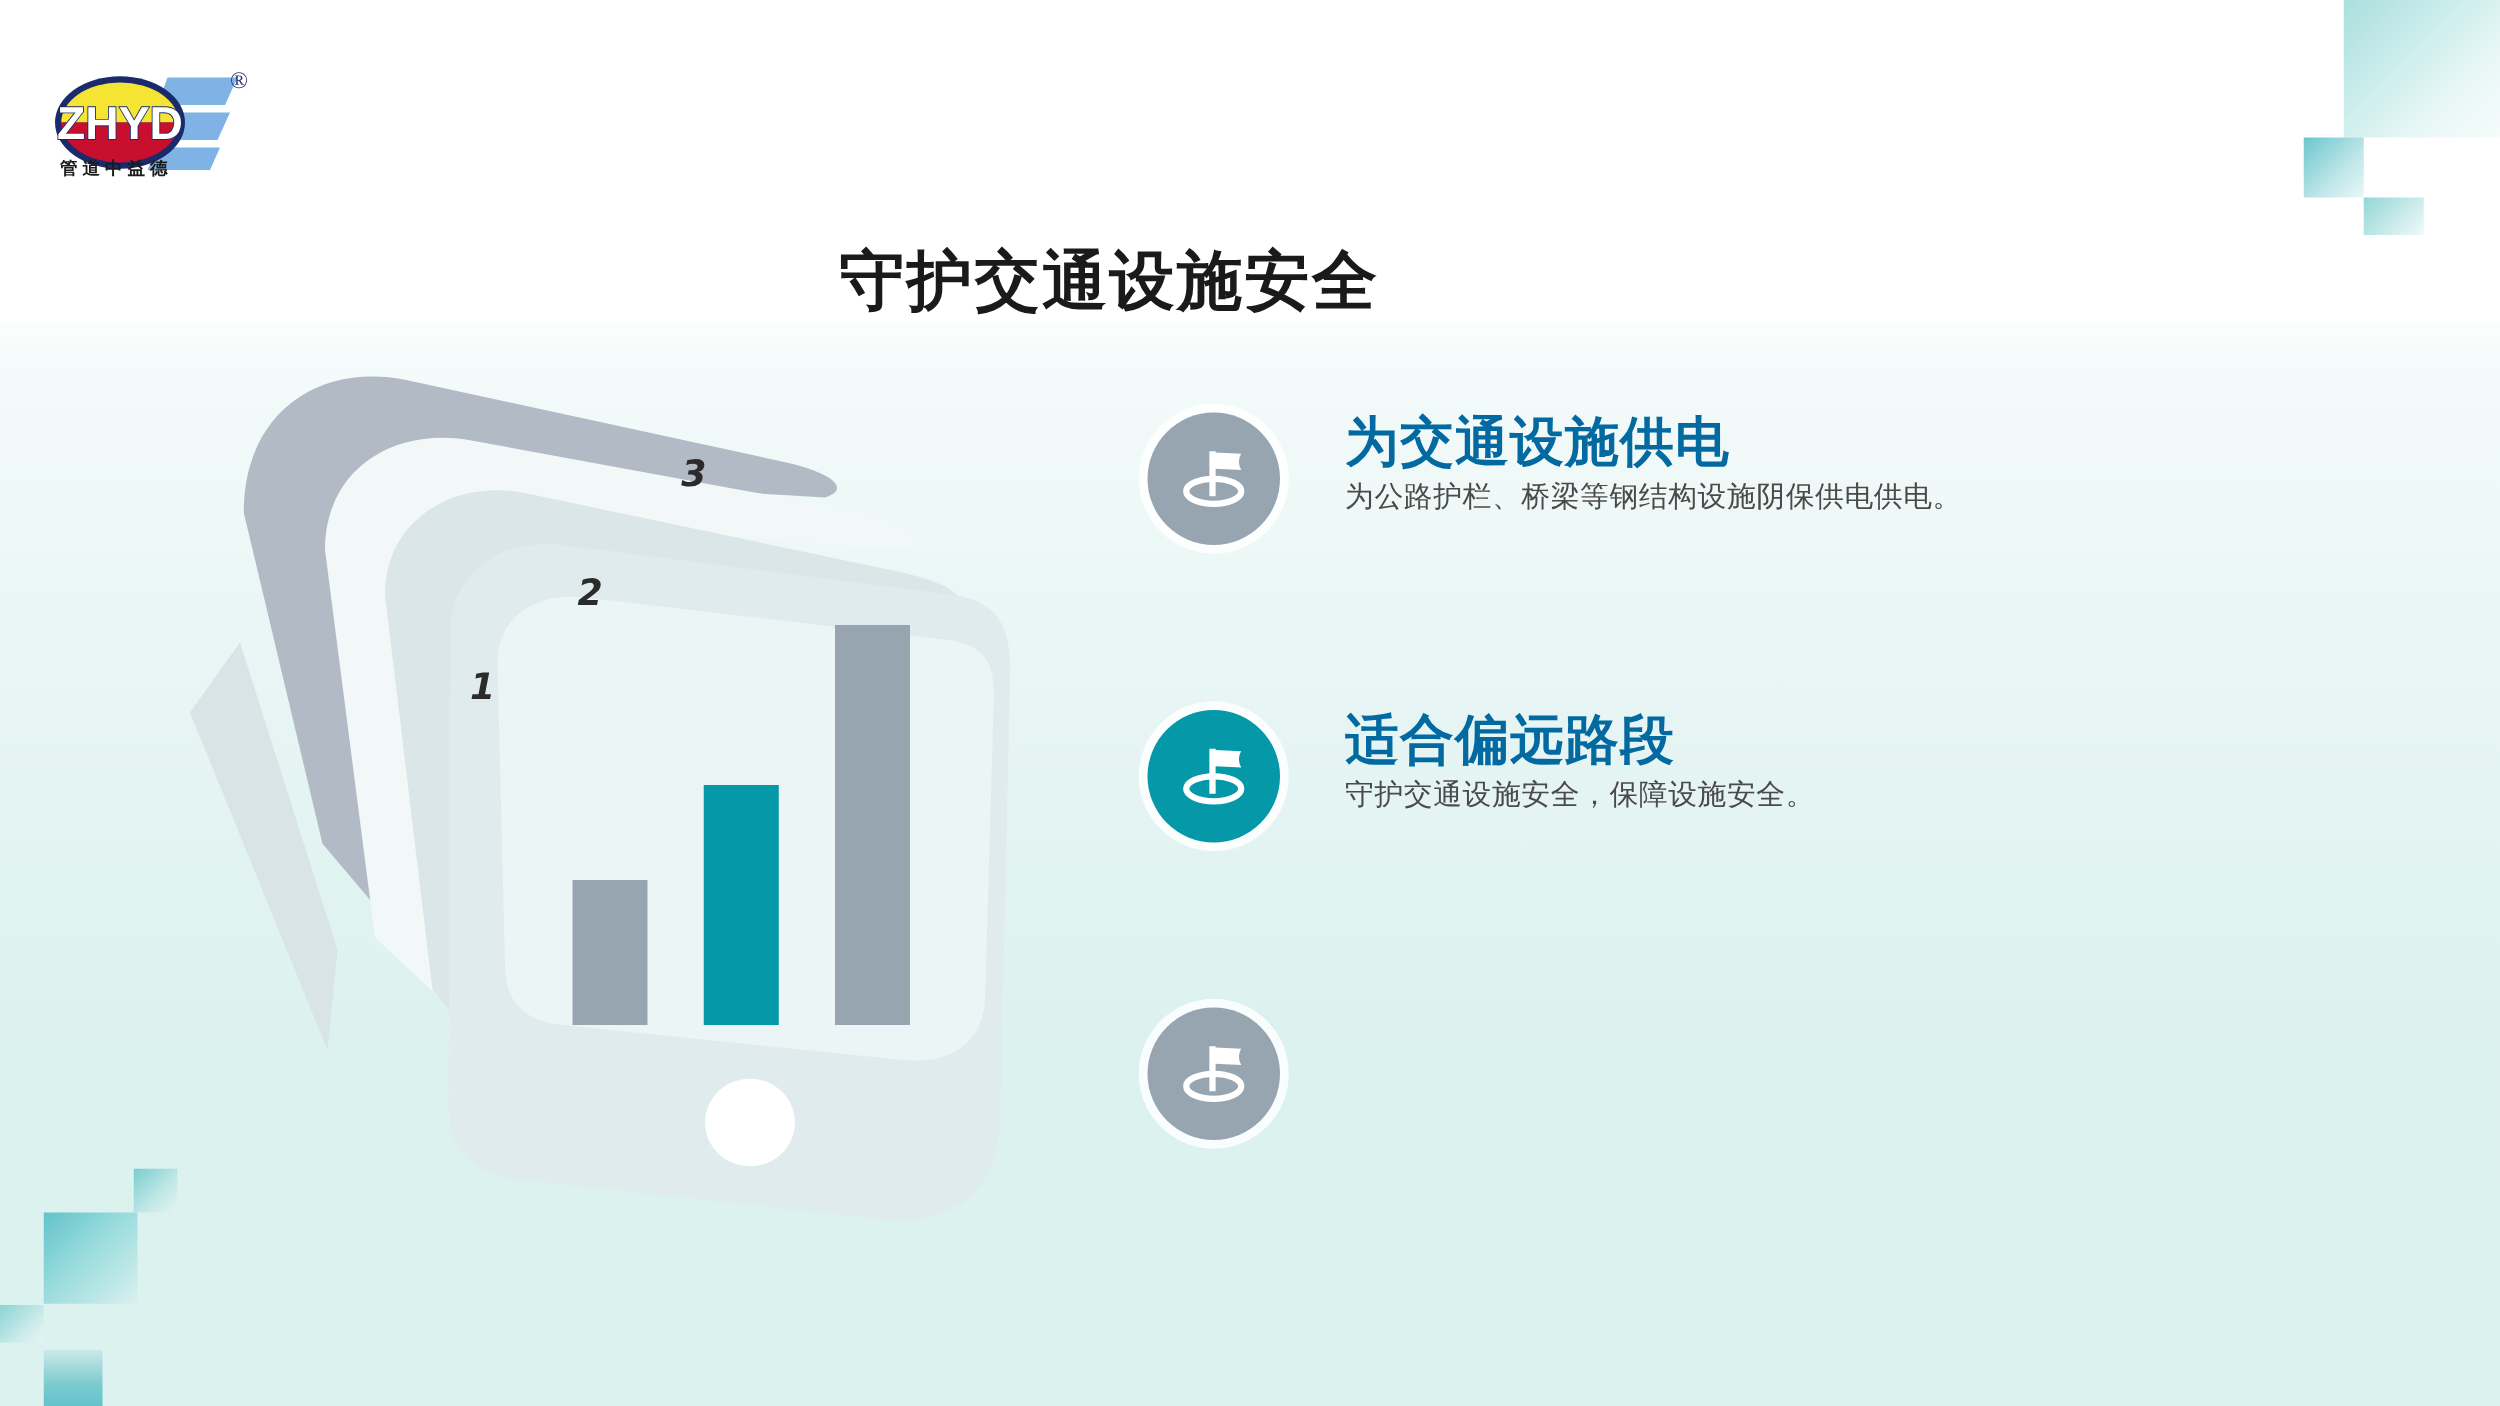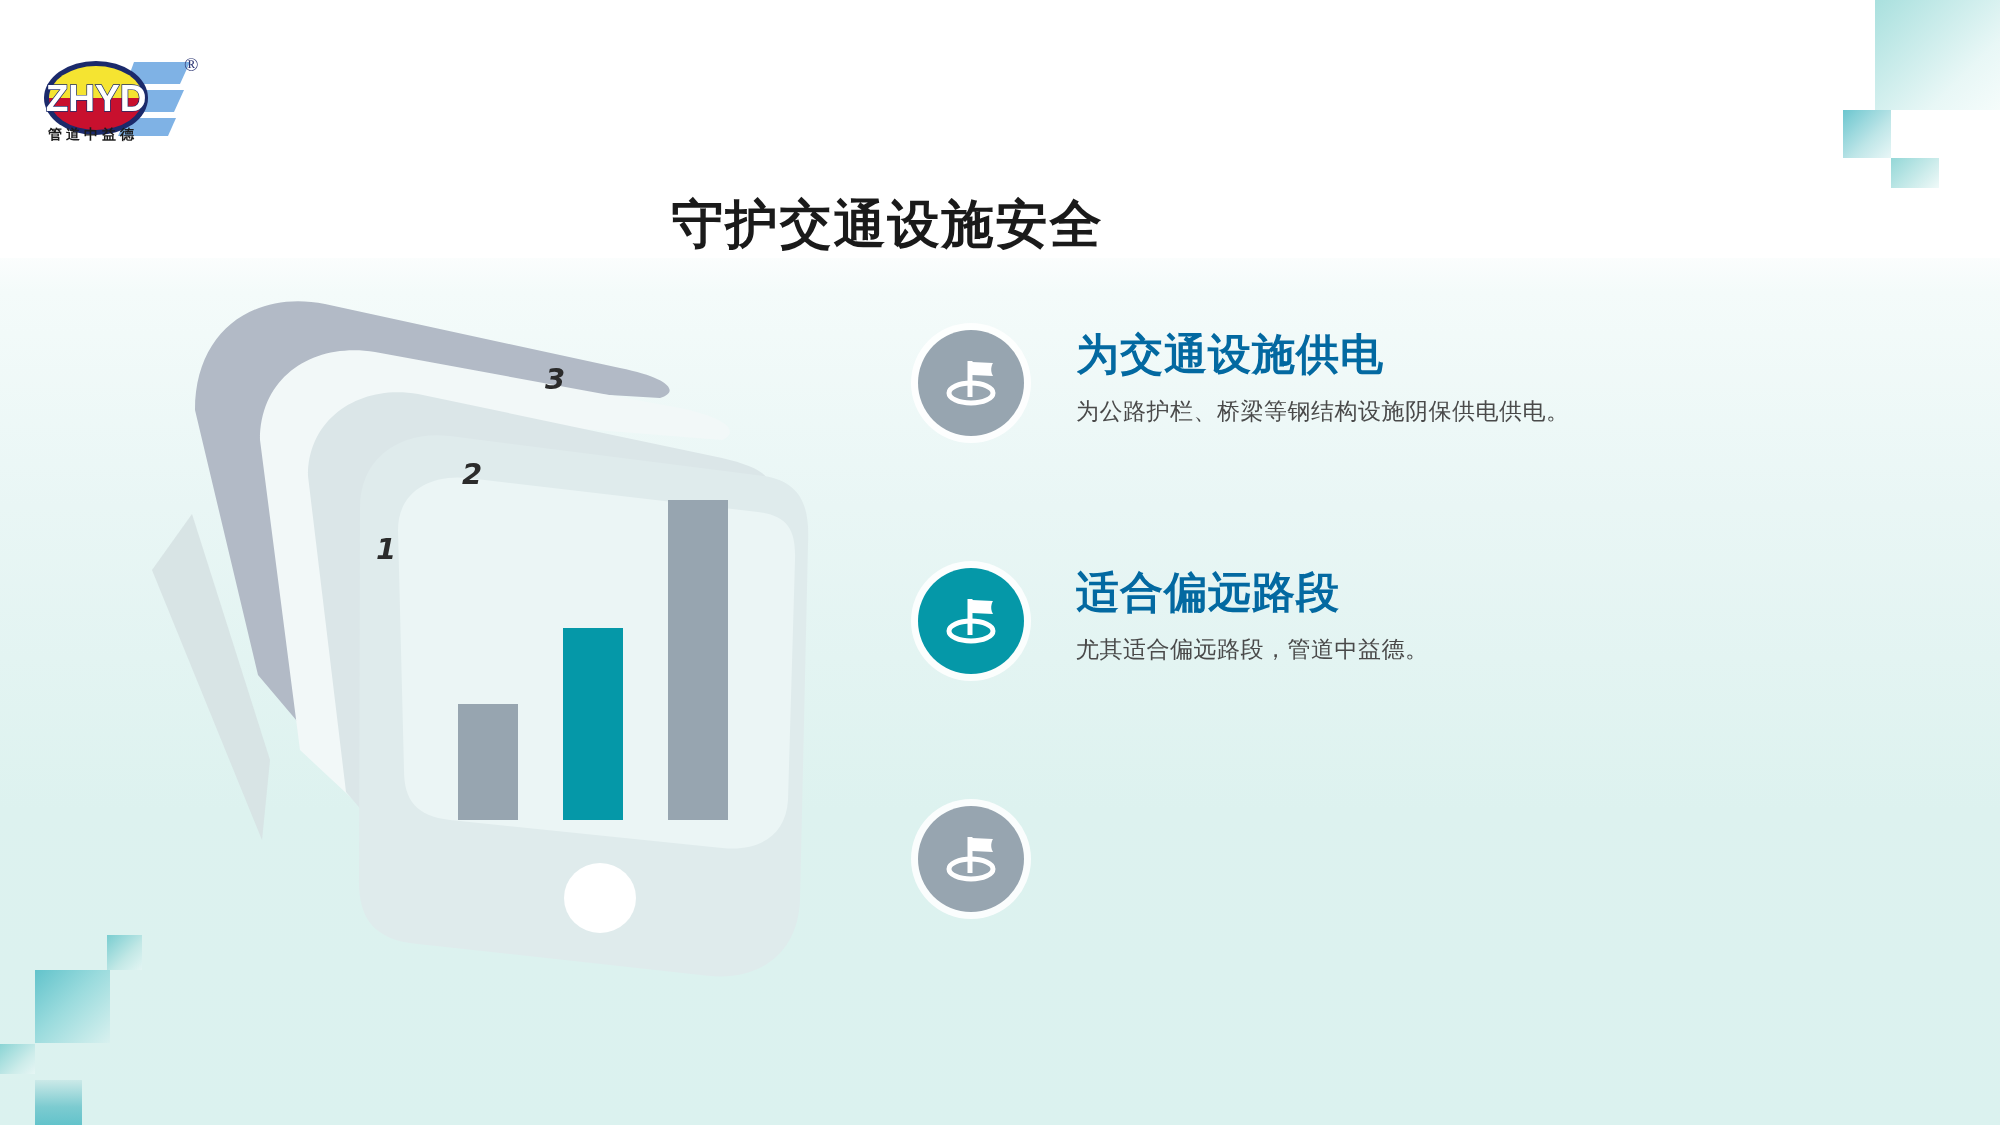--- a/index.html
+++ b/index.html
@@ -166,21 +166,20 @@
   }
   .feature-title {
     font-size: 43px;
     font-weight: bold;
     color: #0369a1;
     letter-spacing: 1px;
     line-height: 1.25;
     font-family: "DejaVu Serif", "Liberation Serif", serif;
   }
   .feature-desc {
-    margin-top: 14px;
     font-size: 23px;
     color: #4a4a4a;
     letter-spacing: 0.5px;
     font-family: Liberation Serif, serif;
   }
 </style>
 </head>
 <body>
 
 <div id="slide">
@@ -275,21 +274,21 @@
     <div class="feature">
       <div class="feature-icon teal">
         <svg width="60" height="60" viewBox="0 0 60 60">
           <ellipse cx="30" cy="40" rx="22" ry="10" fill="none" stroke="#ffffff" stroke-width="5"></ellipse>
           <rect x="26.5" y="8" width="5" height="36" fill="#ffffff"></rect>
           <path d="M 31 9 L 52 10 C 52 10, 48 16, 52 23 L 31 22 Z" fill="#ffffff"></path>
         </svg>
       </div>
       <div class="feature-text">
         <div class="feature-title">适合偏远路段</div>
-        <div class="feature-desc">尤其适合偏远路段，管道中益德。</div>
+        <div class="feature-desc">守护交通设施安全，保障设施安全。</div>
       </div>
     </div>
 
     <div class="feature">
       <div class="feature-icon gray">
         <svg width="60" height="60" viewBox="0 0 60 60">
           <ellipse cx="30" cy="40" rx="22" ry="10" fill="none" stroke="#ffffff" stroke-width="5"></ellipse>
           <rect x="26.5" y="8" width="5" height="36" fill="#ffffff"></rect>
           <path d="M 31 9 L 52 10 C 52 10, 48 16, 52 23 L 31 22 Z" fill="#ffffff"></path>
         </svg>

